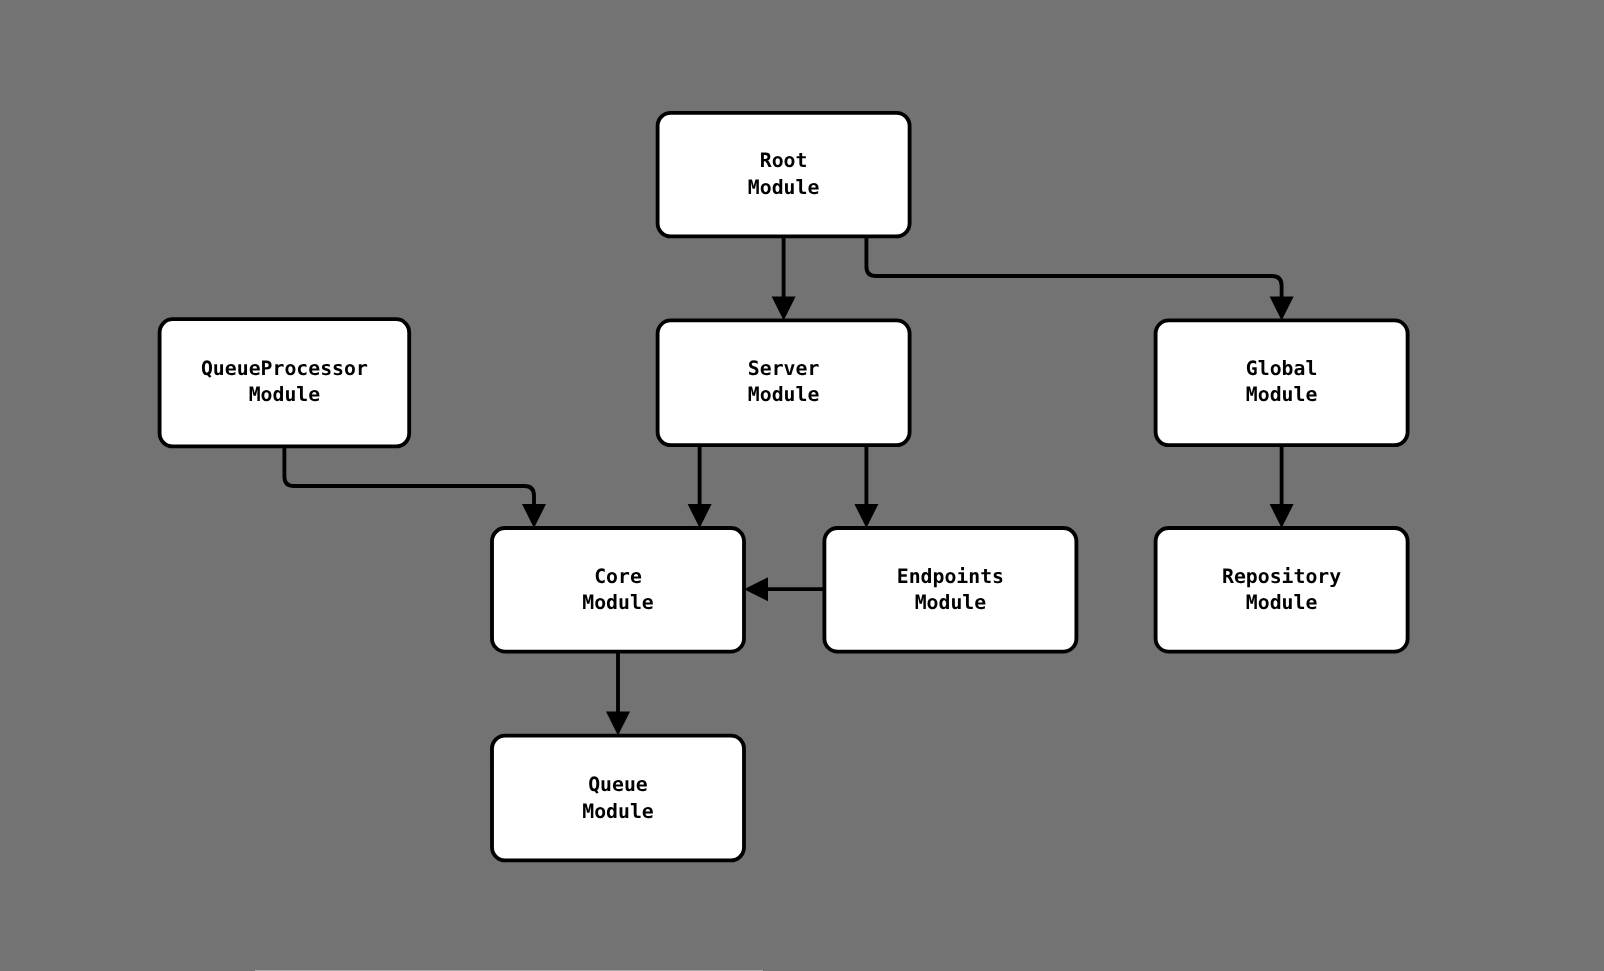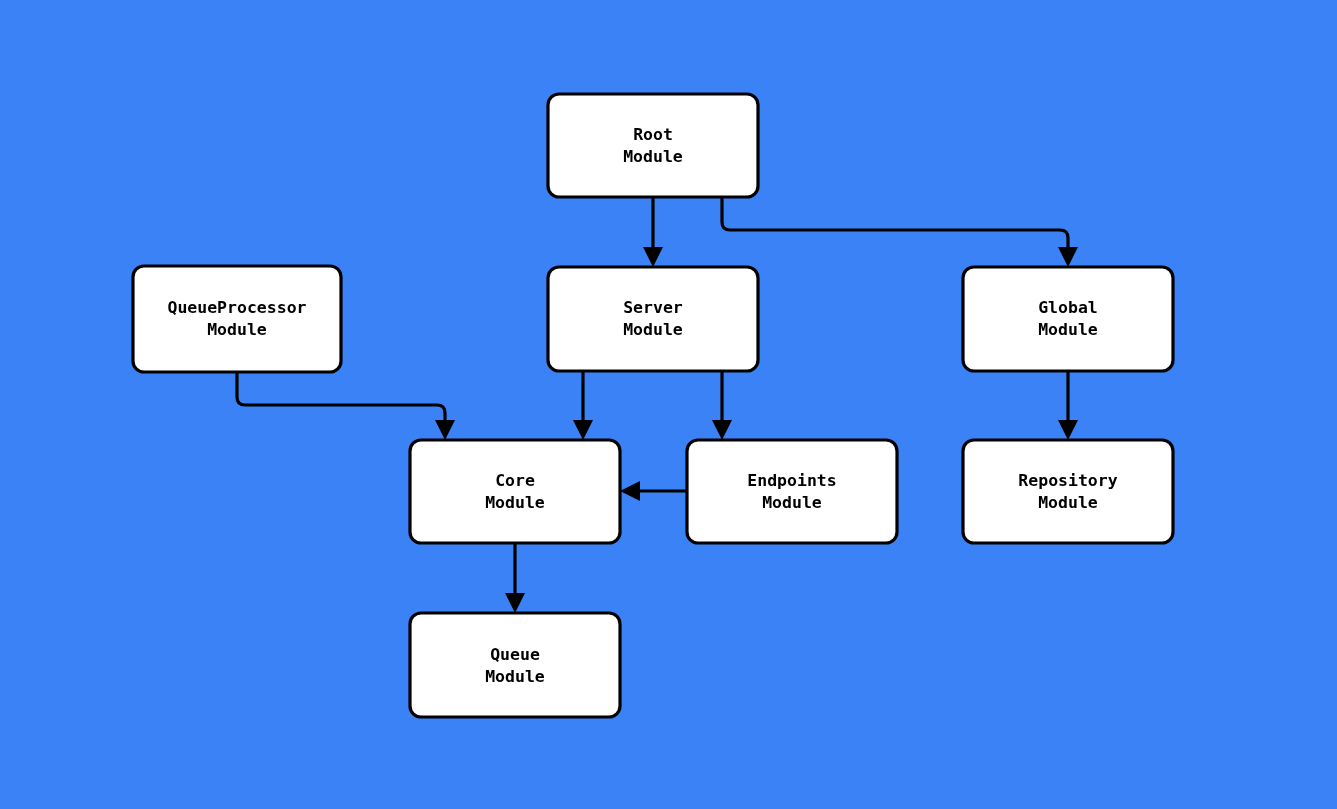--- a/index.html
+++ b/index.html
@@ -10,21 +10,21 @@
   body {
     width: 1337px;
     height: 809px;
     overflow: hidden;
     font-family: "DejaVu Sans Mono", monospace;
   }
   #diagram-root {
     position: relative;
     width: 1337px;
     height: 809px;
-    background: #3b82f6;
+    background: #737373;
   }
   svg.diagram-canvas {
     position: absolute;
     top: 0;
     left: 0;
     width: 1337px;
     height: 809px;
     display: block;
   }
   .node-box {

